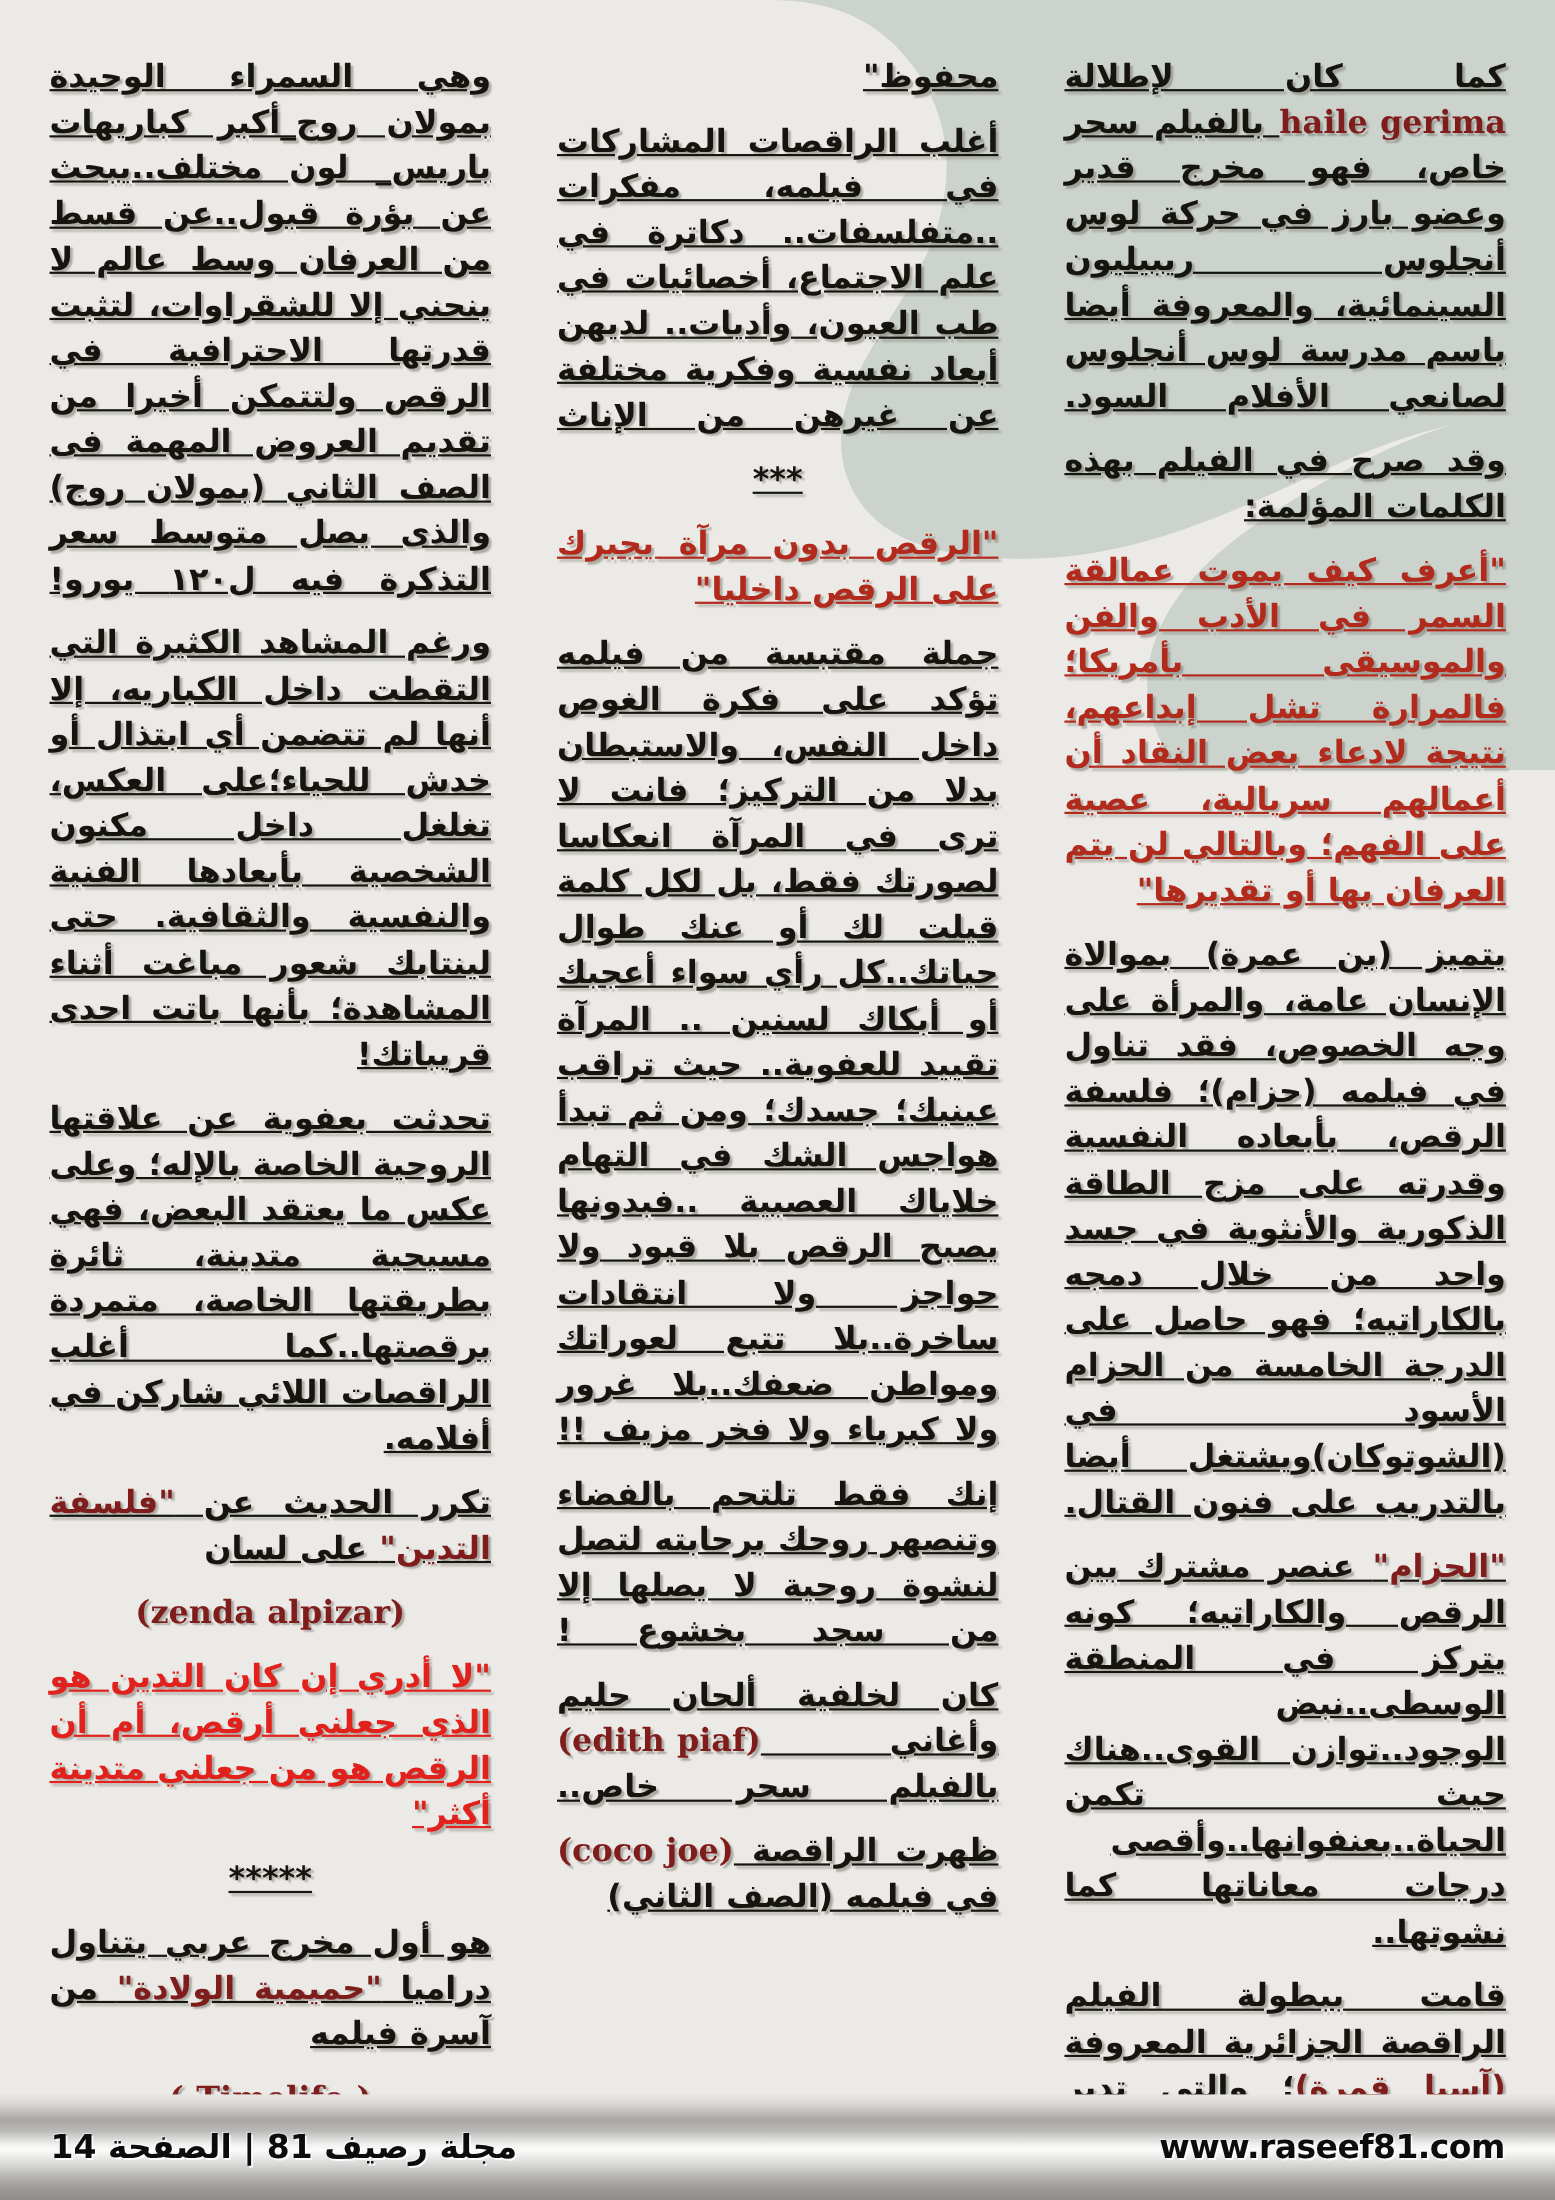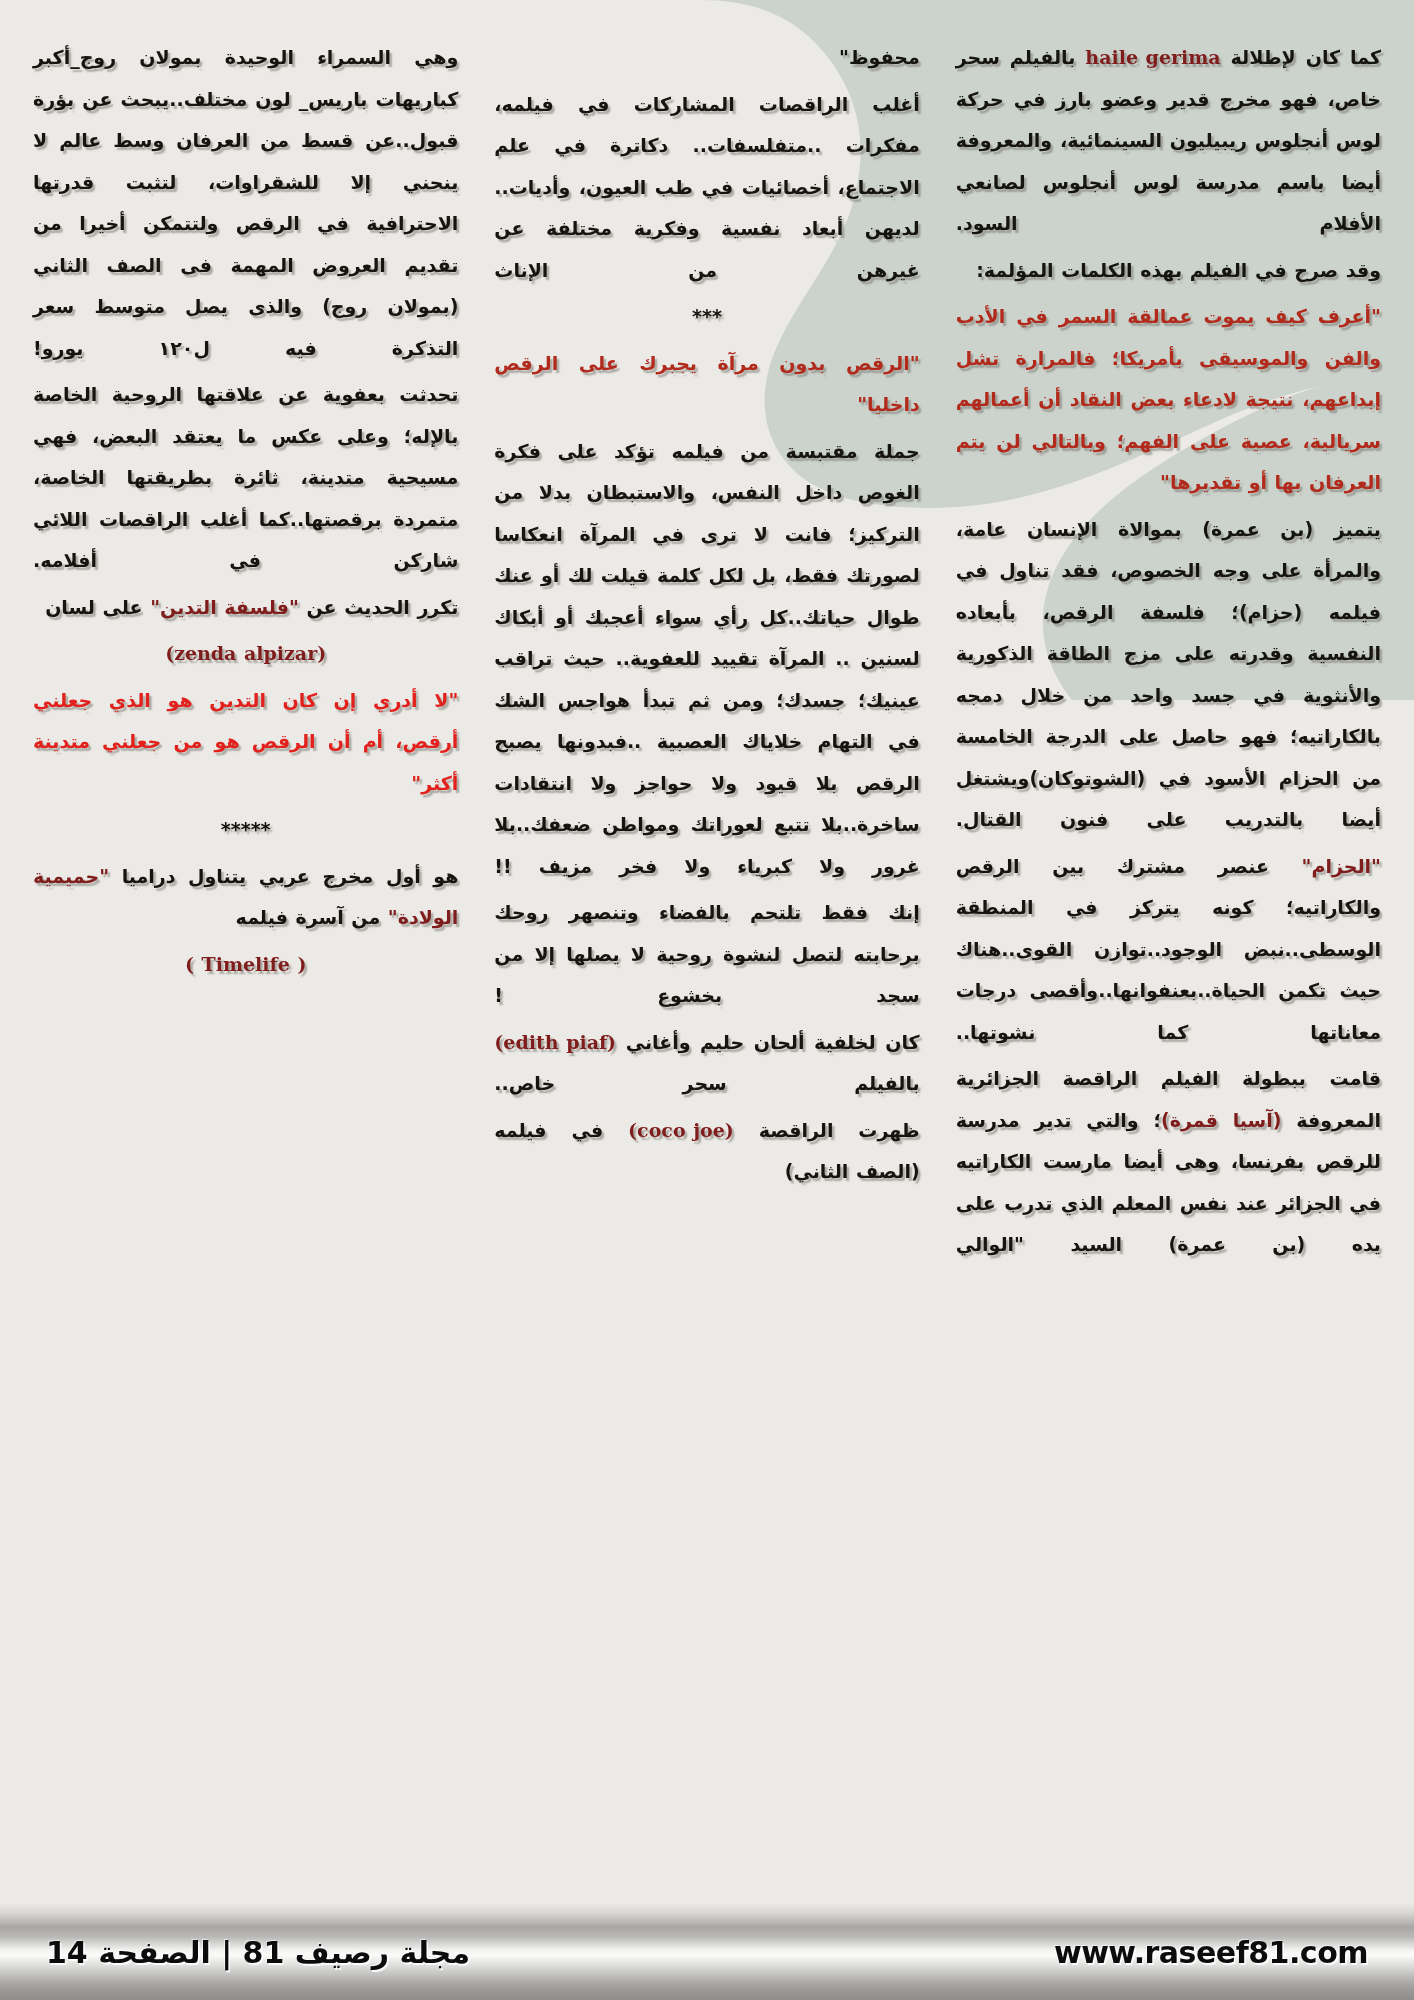--- a/index.html
+++ b/index.html
@@ -48,30 +48,31 @@
 
   .col {
     flex: 1 1 0;
     min-width: 0;
     direction: rtl;
     text-align: justify;
     text-align-last: justify;
   }
 
   .col p {
-    margin: 5px;
-    font-size: 19px;
+    margin: 17px;
+    font-size: 29px;
     line-height: 41.5px;
     font-weight: bold;
     color: #15140f;
     text-align: justify;
     text-align-last: justify;
     text-shadow: 2.5px 2.5px 1.6px rgba(120,118,112,0.55);
     letter-spacing: 0px;
     word-spacing: 1px;
+    text-decoration: underline;
   }
 
   .col p.last-right { text-align-last: right; }
   .col p.last-center { text-align-last: center; }
 
   
   .red-bright { color: #7f1d1d; }
 
   p.quote-bright { color: #e2211c; }
   p.quote-dark   { color: #b22a1c; }
@@ -193,20 +194,21 @@
       <p>
         <span>كان لخلفية ألحان حليم وأغاني </span><span class="latin red-bright">(edith piaf)</span><span> بالفيلم سحر خاص..</span>
       </p>
       <p class="last-right">
         <span>ظهرت الراقصة </span><span class="latin red-bright">(coco joe)</span><span> في فيلمه (الصف الثاني)</span>
       </p>
     </div>
 
     <div class="col">
       <p>وهي السمراء الوحيدة بمولان روج_أكبر كباريهات باريس_ لون مختلف..يبحث عن بؤرة قبول..عن قسط من العرفان وسط عالم لا ينحني إلا للشقراوات، لتثبت قدرتها الاحترافية في الرقص ولتتمكن أخيرا من تقديم العروض المهمة فى الصف الثاني (بمولان روج) والذى يصل متوسط سعر التذكرة فيه ل١٢٠ يورو!</p>
+      <p>ورغم المشاهد الكثيرة التي التقطت داخل الكباريه، إلا أنها لم تتضمن أي ابتذال أو خدش للحياء؛على العكس، تغلغل داخل مكنون الشخصية بأبعادها الفنية والنفسية والثقافية. حتى لينتابك شعور مباغت أثناء المشاهدة؛ بأنها باتت احدى قريباتك!</p>
       <p>تحدثت بعفوية عن علاقتها الروحية الخاصة بالإله؛ وعلى عكس ما يعتقد البعض، فهي مسيحية متدينة، ثائرة بطريقتها الخاصة، متمردة برقصتها..كما أغلب الراقصات اللائي شاركن في أفلامه.</p>
       <p class="last-right">
         <span>تكرر الحديث عن </span><span class="red-bright">"فلسفة التدين"</span><span> على لسان</span>
       </p>
       <p class="last-center">
         <span class="latin red-bright">(zenda alpizar)</span>
       </p>
       <p class="quote-bright last-right">"لا أدري إن كان التدين هو الذي جعلني أرقص، أم أن الرقص هو من جعلني متدينة أكثر"</p>
       <p class="stars last-center">*****</p>
       <p class="last-right">

